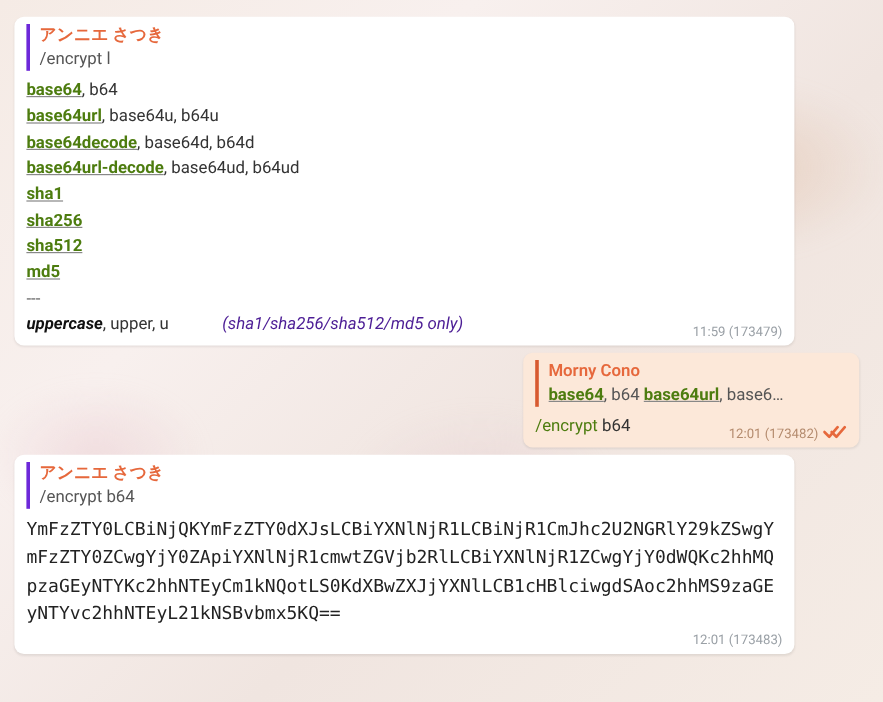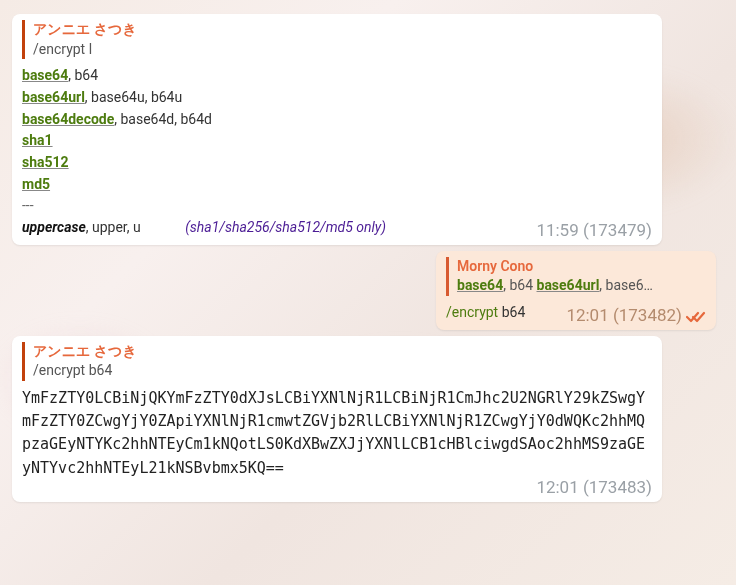--- a/index.html
+++ b/index.html
@@ -31,21 +31,21 @@
     box-shadow: 0 1px 2px rgba(0,0,0,0.08);
     max-width: 650px;
   }
   .msg.out {
     background: #fce8d9;
     margin-left: auto;
     margin-right: 12px;
     max-width: 280px;
   }
   .reply-bar {
-    border-left: 3px solid #c2410c;
+    border-left: 3px solid #6d28d9;
     padding-left: 8px;
     margin-bottom: 6px;
   }
   .reply-bar.out { border-left-color: #d85a30; }
   .reply-name {
     color: #e6683c;
     font-weight: 600;
     font-size: 14px;
     line-height: 1.4;
   }
@@ -67,21 +67,21 @@
   .aliases { color: #333; }
   .sep { color: #666; }
   .italic { font-style: italic; color: #4c1d95; margin-left: 41px; }
   .opt-name { font-style: italic; font-weight: 700; color: #111; text-align: right; }
   .cmd { color: #4d7c0f; }
   .msg-meta {
     position: absolute;
     right: 10px;
     bottom: 5px;
     color: #9aa0a6;
-    font-size: 17px;
+    font-size: 11px;
     margin-left: 24px;
   }
   .msg.out .msg-meta { color: #b48b6e; right: 34px; text-align: center; }
   .checks {
     position: absolute;
     right: 10px;
     bottom: 6px;
   }
   .checks svg { display: block; }
   .mono {
@@ -100,21 +100,23 @@
 
   <div class="msg">
     <div class="reply-bar">
       <div class="reply-name">アンニエ さつき</div>
       <div class="reply-snippet">/encrypt l</div>
     </div>
     <div id="msg1-body">
         <div class="body-line"><span class="tool-name">base64</span><span class="aliases">, b64</span></div>
         <div class="body-line"><span class="tool-name">base64url</span><span class="aliases">, base64u, b64u</span></div>
         <div class="body-line"><span class="tool-name">base64decode</span><span class="aliases">, base64d, b64d</span></div>
+        <div class="body-line"><span class="tool-name">base64url-decode</span><span class="aliases">, base64ud, b64ud</span></div>
         <div class="body-line"><span class="tool-name">sha1</span></div>
+        <div class="body-line"><span class="tool-name">sha256</span></div>
         <div class="body-line"><span class="tool-name">sha512</span></div>
         <div class="body-line"><span class="tool-name">md5</span></div>
       </div>
     <div class="body-line sep">---</div>
     <div class="body-line">
       <span class="opt-name">uppercase</span><span class="aliases">, upper, u </span><span class="italic">(sha1/sha256/sha512/md5 only)</span>
     </div>
     <div class="msg-meta">11:59 (173479)</div>
   </div>
 

